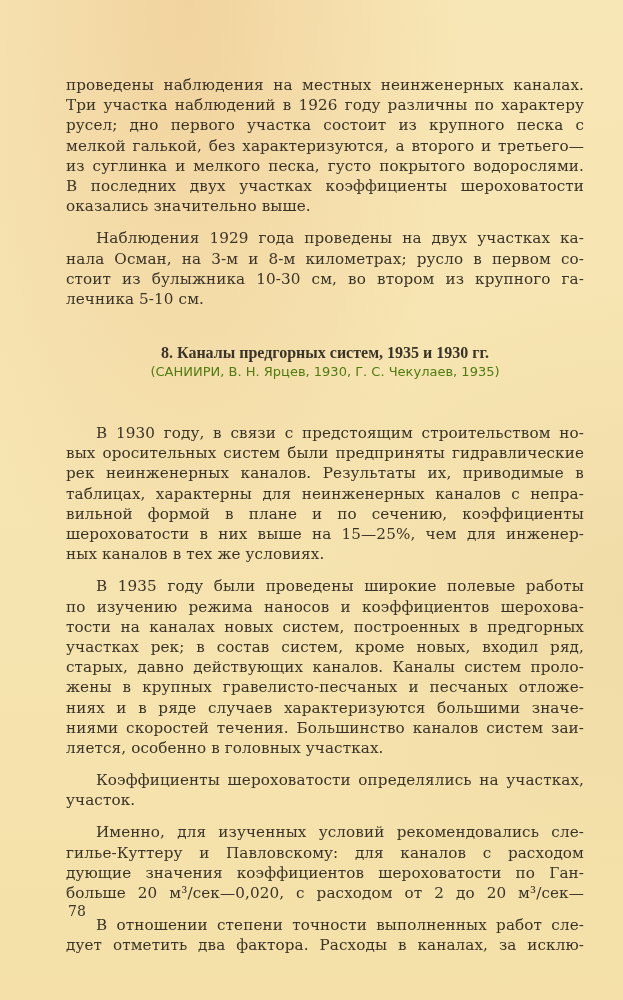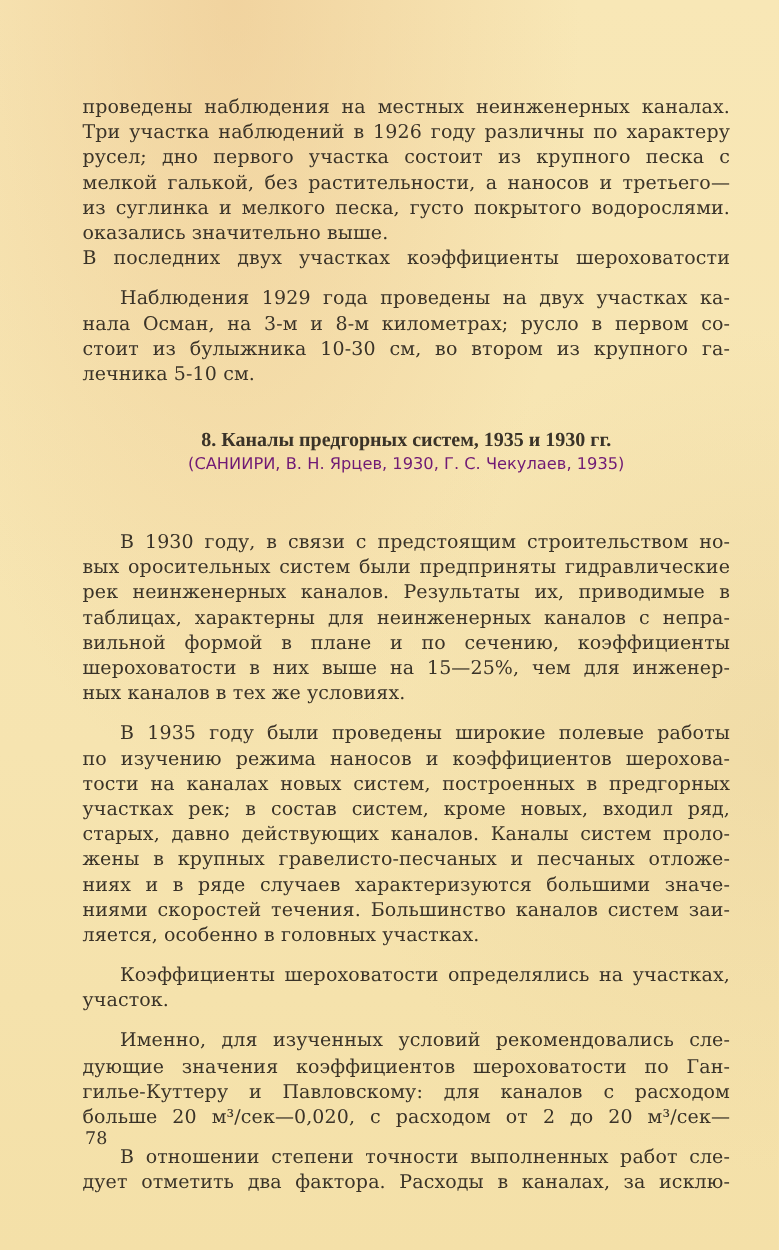--- a/index.html
+++ b/index.html
@@ -23,42 +23,42 @@
     letter-spacing: 0.1px;
   }
   .line.last { text-align-last: left; }
   .line.indent { padding-left: 30px; }
   .heading {
     text-align: center; font-weight: bold; font-size: 16px; margin-top: 34px; line-height: 20px;
     font-family: Liberation Serif, serif;
   }
   .subheading {
     text-align: center; font-size: 13px; line-height: 18px;
-    font-family: "DejaVu Sans", sans-serif; color: #701a75;
+    font-family: "DejaVu Sans", sans-serif; color: #4d7c0f;
   }
   .gap-after-head { height: 30px; }
   .pagenum {
     position: absolute; left: 68px; top: 903px; font-size: 14px;
     font-family: "DejaVu Serif", serif; color: #3a3328;
   }
   .para { margin-top: 12px; }
 </style>
 </head>
 <body>
 
 <div class="page">
 
   <div class="para">
     <div class="line">проведены  наблюдения на местных неинженерных каналах.</div>
     <div class="line">Три участка наблюдений в 1926 году различны по характеру</div>
     <div class="line">русел; дно первого участка состоит из крупного песка с</div>
-    <div class="line">мелкой галькой, без растительности, а наносов и третьего—</div>
+    <div class="line">мелкой галькой, без характеризуются, а второго и третьего—</div>
     <div class="line">из суглинка и мелкого песка, густо покрытого водорослями.</div>
+    <div class="line">В последних двух участках коэффициенты шероховатости</div>
     <div class="line last">оказались значительно выше.</div>
-    <div class="line">В последних двух участках коэффициенты шероховатости</div>
   </div>
 
   <div class="para">
     <div class="line indent">Наблюдения 1929 года проведены на двух участках ка-</div>
     <div class="line">нала Осман, на 3-м и 8-м километрах; русло в первом со-</div>
     <div class="line">стоит из булыжника 10-30 см, во втором из крупного га-</div>
     <div class="line last">лечника 5-10 см.</div>
   </div>
 
   <div class="heading">8. Каналы предгорных систем, 1935 и 1930 гг.</div>
@@ -88,22 +88,22 @@
   </div>
 
   <div class="para">
     <div class="line indent">Коэффициенты шероховатости определялись на участках,</div>
     <div class="line last">участок.</div>
   </div>
 
 
   <div class="para">
     <div class="line indent">Именно, для изученных условий рекомендовались сле-</div>
+    <div class="line">гилье-Куттеру и Павловскому: для каналов с расходом</div>
     <div class="line">дующие значения коэффициентов шероховатости по Ган-</div>
-    <div class="line">гилье-Куттеру и Павловскому: для каналов с расходом</div>
     <div class="line">больше 20 м³/сек—0,020, с расходом от 2 до 20 м³/сек—</div>
   </div>
 
   <div class="para">
     <div class="line indent">В отношении степени точности выполненных работ сле-</div>
     <div class="line">дует отметить два фактора. Расходы в каналах, за исклю-</div>
 
   </div>
 
 </div>

